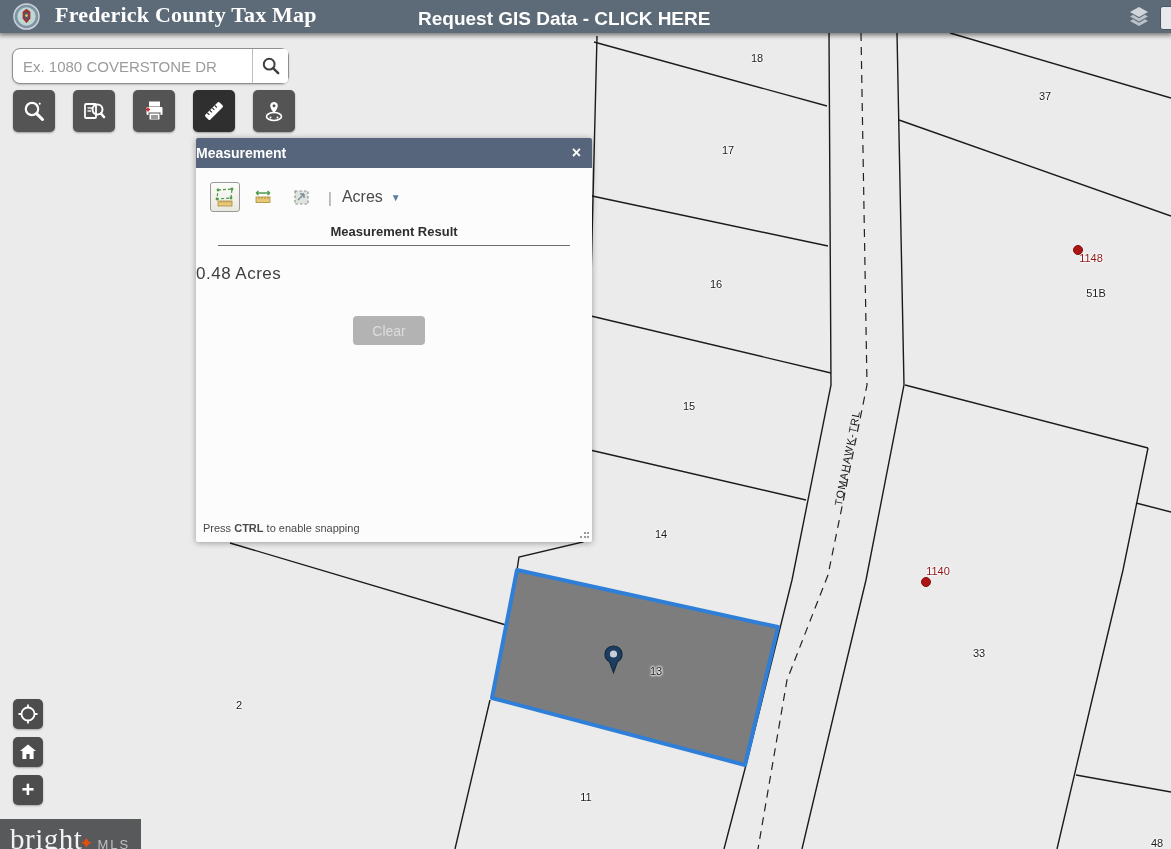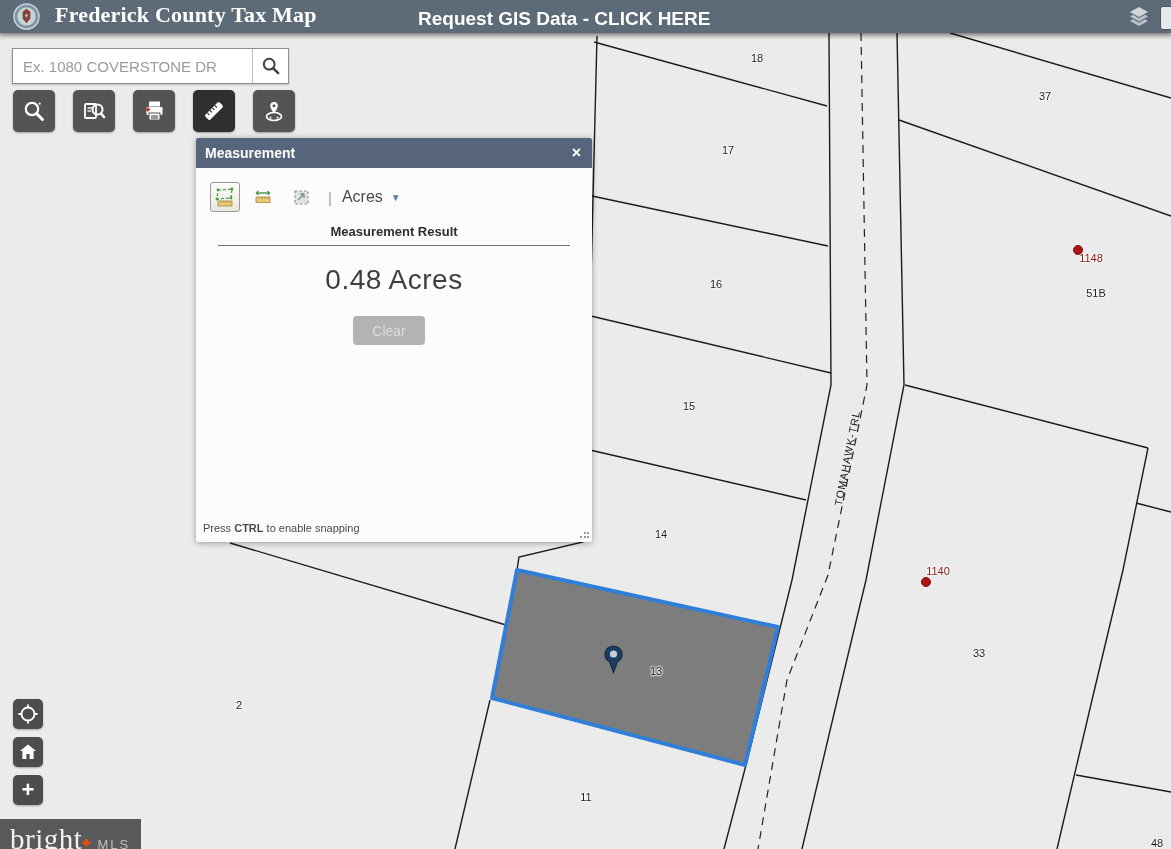--- a/index.html
+++ b/index.html
@@ -25,51 +25,51 @@
                   text-shadow:0 0 2px #fff,0 0 2px #fff,0 0 3px #fff,0 0 3px #fff; white-space:nowrap; }
   .parcel-label.red { color:#8e1515; font-weight:400; }
   .red-dot { position:absolute; width:10px; height:10px; border-radius:50%; background:#ae1414;
              border:1px solid #7c0f0f; transform:translate(-50%,-50%); z-index:4; }
   #road-label { position:absolute; left:847px; top:458px; transform:translate(-50%,-50%) rotate(-79deg);
                 font-size:10.5px; letter-spacing:1px; color:#151515; z-index:3; white-space:nowrap; }
   #pin { position:absolute; left:604px; top:645px; z-index:6; }
 
   
   #search-wrap { position:absolute; left:12px; top:48px; width:277px; height:36px; background:#fff;
-                 border:1px solid #8f8f8f; border-radius:0; display:flex; z-index:31;
+                 border:1px solid #8f8f8f; border-radius:8px; display:flex; z-index:31;
                  box-shadow:0 1px 2px rgba(0,0,0,.2); }
   #search-input { flex:1; border:none; outline:none; padding:0 10px; font-size:15px; color:#333;
                   background:transparent; font-family:"Liberation Sans",sans-serif; }
   #search-input::placeholder { color:#9b9b9b; }
   #search-btn { width:36px; border-left:1px solid #bdbdbd; display:flex; align-items:center; justify-content:center;
                 cursor:pointer; background:#fff; border-radius:0 4px 4px 0; }
 
   
   .tool-btn { position:absolute; top:90px; width:42px; height:42px; background:#545454; border-radius:5px;
               display:flex; align-items:center; justify-content:center; cursor:pointer; z-index:31;
               box-shadow:0 1px 2px rgba(0,0,0,.35); }
   .tool-btn.active { background:#2f2f2f; }
 
   
   #panel { position:absolute; left:196px; top:138px; width:396px; height:404px; background:#fcfcfc;
            z-index:20; box-shadow:0 1px 6px rgba(0,0,0,.35); border-radius:2px; }
   #panel-header { height:30px; background:#56657b; border-radius:2px 2px 0 0; display:flex; align-items:center; }
-  #panel-title { color:#fff; font-weight:700; font-size:14px; margin-left:9px; }
+  #panel-title { color:#fff; font-weight:700; font-size:14px; margin-left:0; }
   #panel-close { margin-left:auto; margin-right:11px; color:#fff; font-size:16px; font-weight:700; cursor:pointer; line-height:1; }
   #mtools { position:absolute; left:14px; top:44px; display:flex; align-items:center; }
   .mtool { width:30px; height:30px; display:flex; align-items:center; justify-content:center; cursor:pointer;
            border-radius:3px; margin-right:8px; }
   .mtool.pressed { background:linear-gradient(#fdfdf9,#e9e8df); border:1px solid #9a9a9a; }
   #mtool-sep { color:#9a9a9a; font-size:15px; margin:0 10px 0 4px; }
   #unit-select { display:flex; align-items:center; cursor:pointer; }
   #unit-label { font-size:16px; color:#4a4a4a; }
   #unit-caret { color:#5d7fa3; font-size:10px; margin-left:8px; }
   #result-heading { position:absolute; top:86px; width:100%; text-align:center; font-size:13px; font-weight:700; color:#2e2e2e; }
   #result-rule { position:absolute; top:107px; left:22px; width:352px; border-bottom:1px solid #6e6e6e; }
-  #result-value { position:absolute; top:126px; width:100%; text-align:center; font-size:28px; font-weight:300;
+  #result-value { position:absolute; top:126px; width:100%; font-size:17px; font-weight:300;
                   color:#3f3f3f; letter-spacing:.5px; }
   #clear-btn { position:absolute; top:178px; left:157px; width:72px; height:29px; background:#b3b3b3; border:none;
                border-radius:4px; color:#dcdcdc; font-size:14px; cursor:default; }
   #snap-hint { position:absolute; left:7px; bottom:8px; font-size:11px; color:#4a4a4a; }
   #snap-hint b { font-weight:700; }
   #grip { position:absolute; right:3px; bottom:3px; width:10px; height:10px;
           background:radial-gradient(circle at 2px 8px,#9a9a9a 1px,transparent 1.4px),
                      radial-gradient(circle at 6px 8px,#9a9a9a 1px,transparent 1.4px),
                      radial-gradient(circle at 9px 8px,#9a9a9a 1px,transparent 1.4px),
                      radial-gradient(circle at 6px 4px,#9a9a9a 1px,transparent 1.4px),

